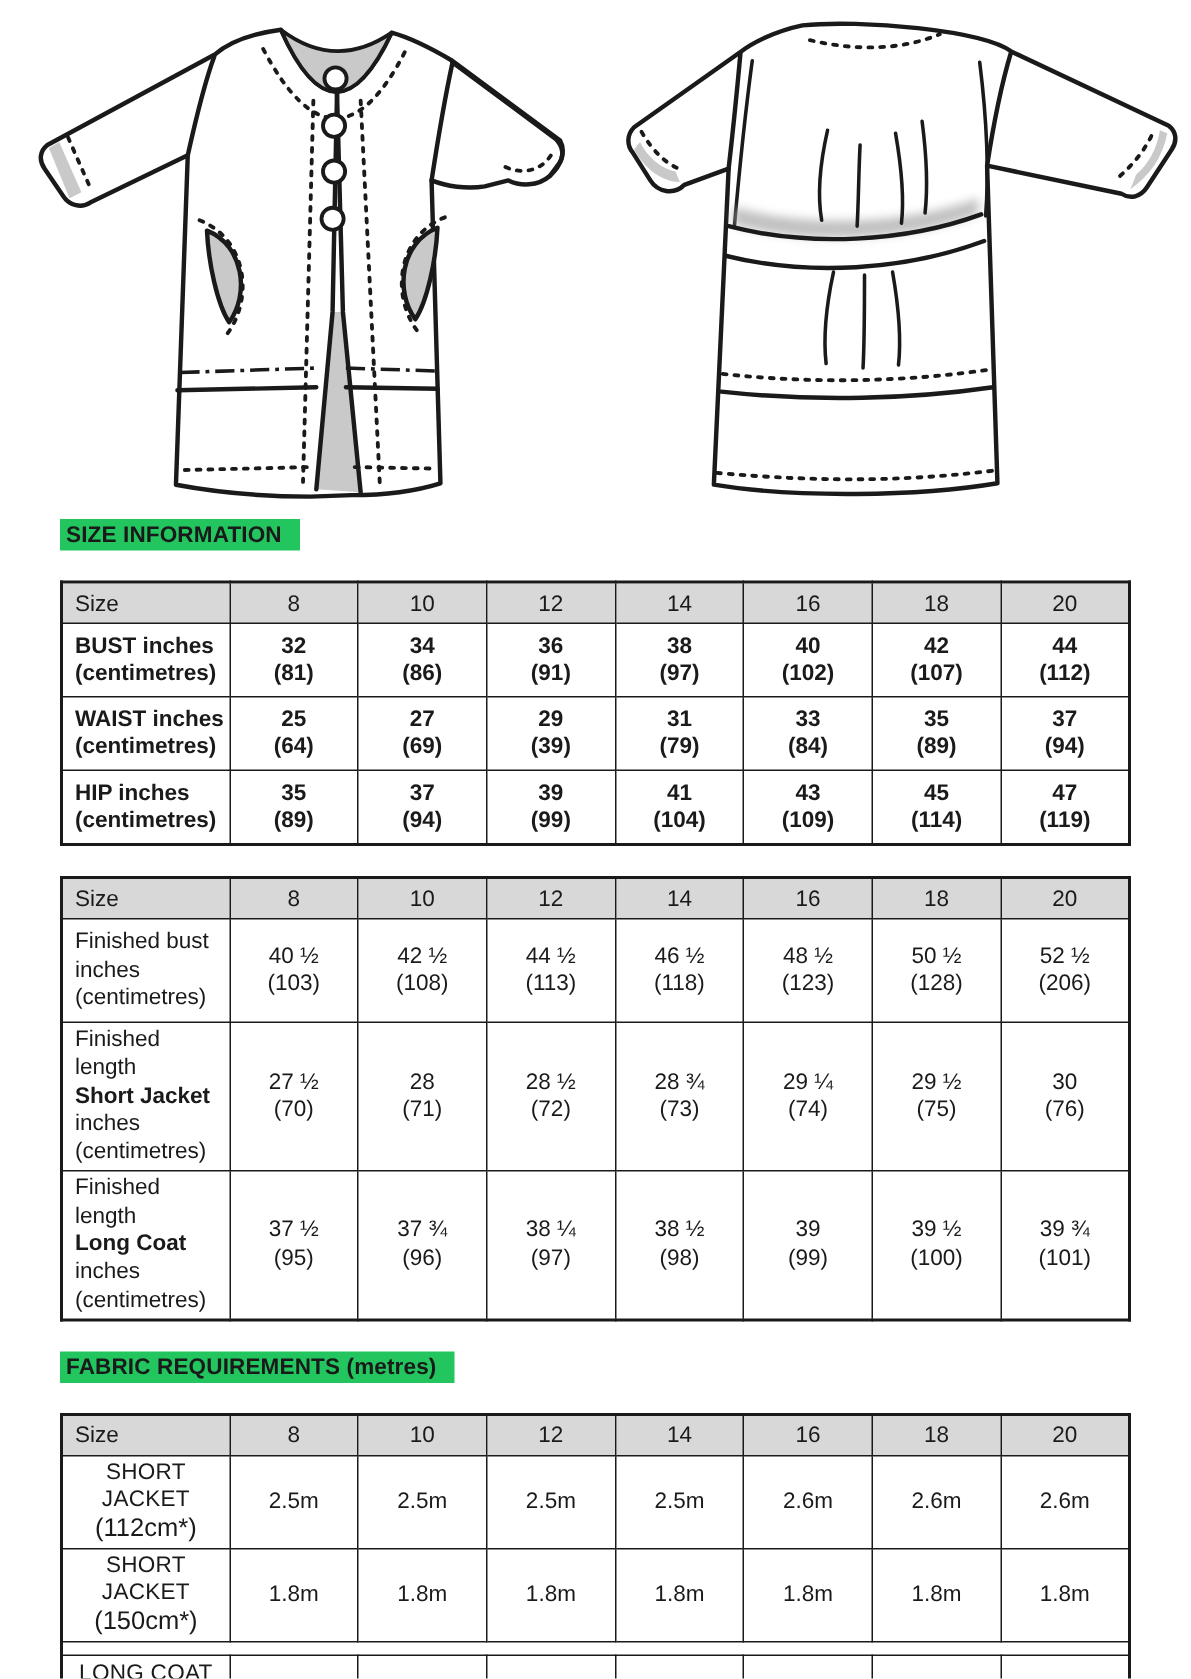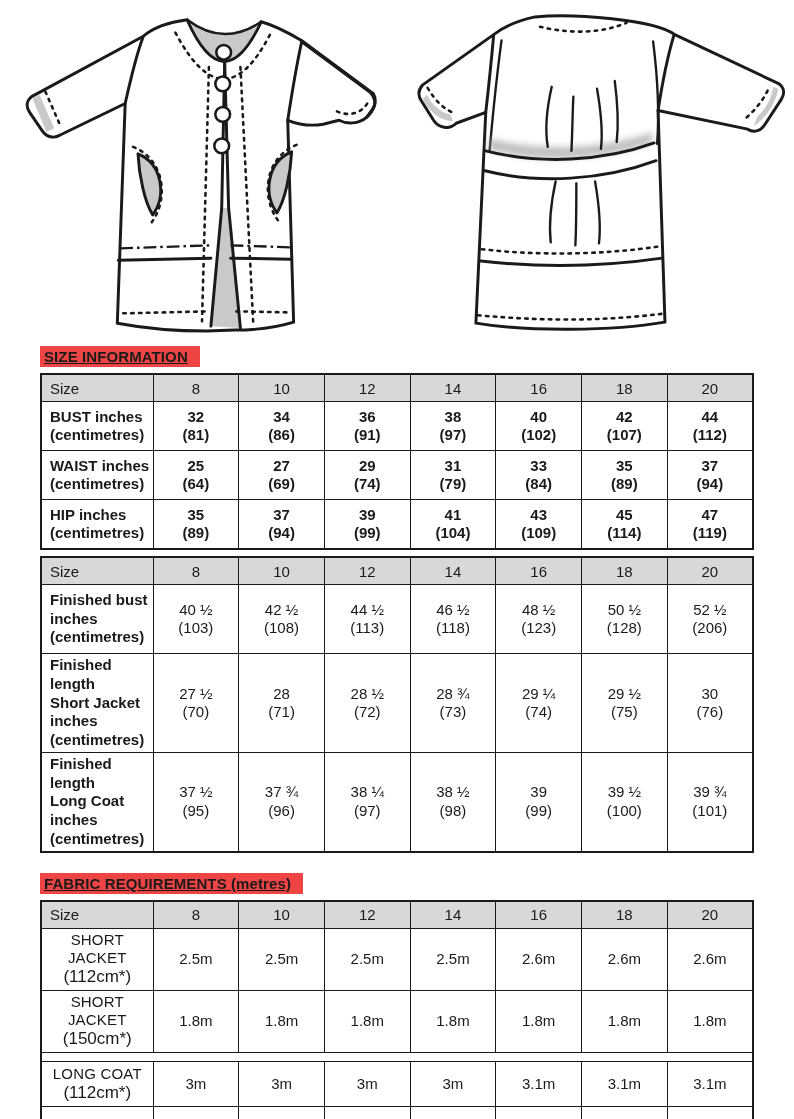--- a/index.html
+++ b/index.html
@@ -4,33 +4,33 @@
 <style>
   html,body{margin:0;padding:0;background:#fff;}
   body{width:794px;height:1119px;overflow:hidden;color:#1a1a1a;
        font-family:"Liberation Sans","DejaVu Sans",sans-serif;-webkit-font-smoothing:antialiased;}
   .page{width:794px;height:1119px;box-sizing:border-box;padding:6px 40px 0 40px;}
   
   .art{display:flex;justify-content:space-between;align-items:flex-start;
        width:786px;margin-left:-36px;height:330px;}
   .art svg{display:block;}
   
-  .sec-h{display:inline-block;background:#ef4444;font-weight:bold;font-size:15px;
-         letter-spacing:.1px;padding:2px 12px 2px 4px;margin:0;text-decoration:underline;}
+  .sec-h{display:inline-block;background:#22c55e;font-weight:bold;font-size:15px;
+         letter-spacing:.1px;padding:2px 12px 2px 4px;margin:0;}
   .h1{margin-top:10px;} .h2{margin-top:7px;} .h3{margin-top:20px;}
   
   table{border-collapse:collapse;width:714px;table-layout:fixed;
-        border:2px solid #1a1a1a;margin-top:6px;}
+        border:2px solid #1a1a1a;margin-top:20px;}
   col.c0{width:112px;}
   th,td{border:1.5px solid #1a1a1a;font-size:15px;overflow:hidden;}
   th{background:#d8d8d8;font-weight:400;text-align:center;height:22px;padding:2px 3px;}
   th.lblh{text-align:left;padding-left:8px;}
   td{text-align:center;white-space:pre-line;line-height:1.22;padding:2px 3px;}
   td.lbl{text-align:left;padding-left:8px;white-space:normal;}
-  td.lbl span{display:block;line-height:1.25;font-weight:bold;}
+  td.lbl span{display:block;line-height:1.25;}
   .b{font-weight:bold;}
   .t1 td{height:44px;font-weight:bold;}
   .t2 td.r1{height:64px;} .t2 td.r2{height:78px;} .t2 td.r3{height:76px;}
   .t3 td{height:40px;}
   td.flbl{text-align:center;white-space:normal;padding:2px;}
   td.flbl .fname{display:block;font-size:15px;letter-spacing:.2px;}
   td.flbl .fsub{display:block;font-size:17px;margin-top:0;}
   tr.gap td{height:8px;padding:0;}
 </style>
 </head>
@@ -173,21 +173,21 @@
 (112)</td>
     </tr>
     <tr>
       <td class="lbl">WAIST inches
 (centimetres)</td>
       <td>25
 (64)</td>
       <td>27
 (69)</td>
       <td>29
-(74)</td>
+(39)</td>
       <td>31
 (79)</td>
       <td>33
 (84)</td>
       <td>35
 (89)</td>
       <td>37
 (94)</td>
     </tr>
     <tr>

